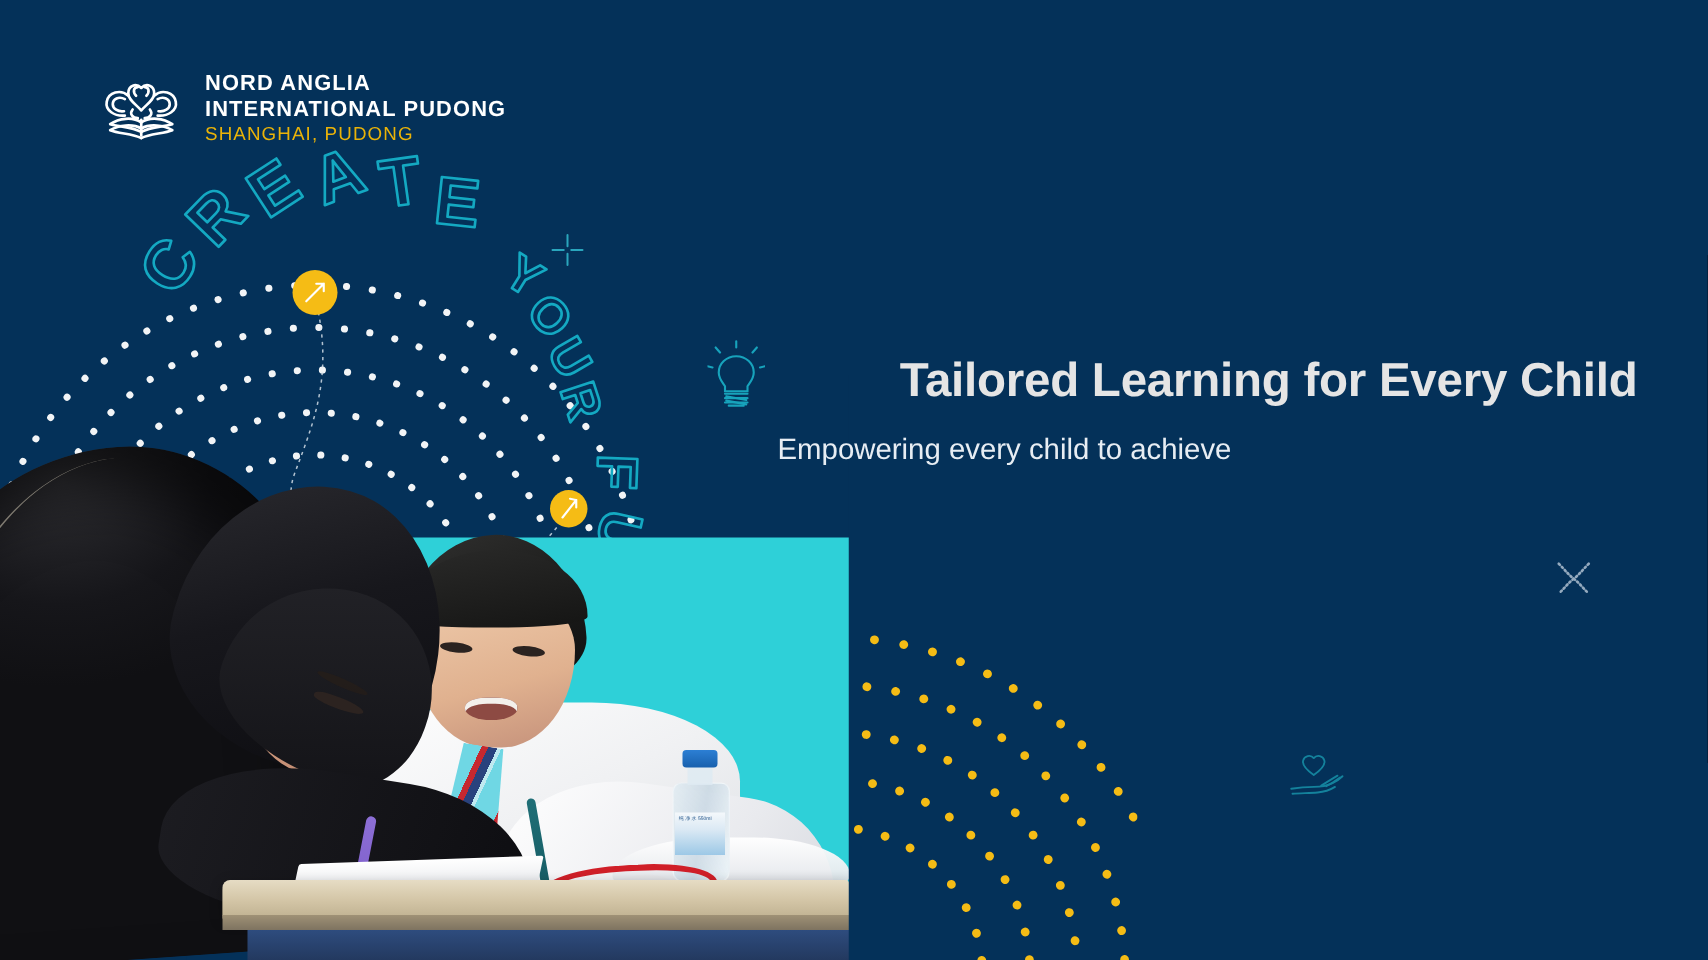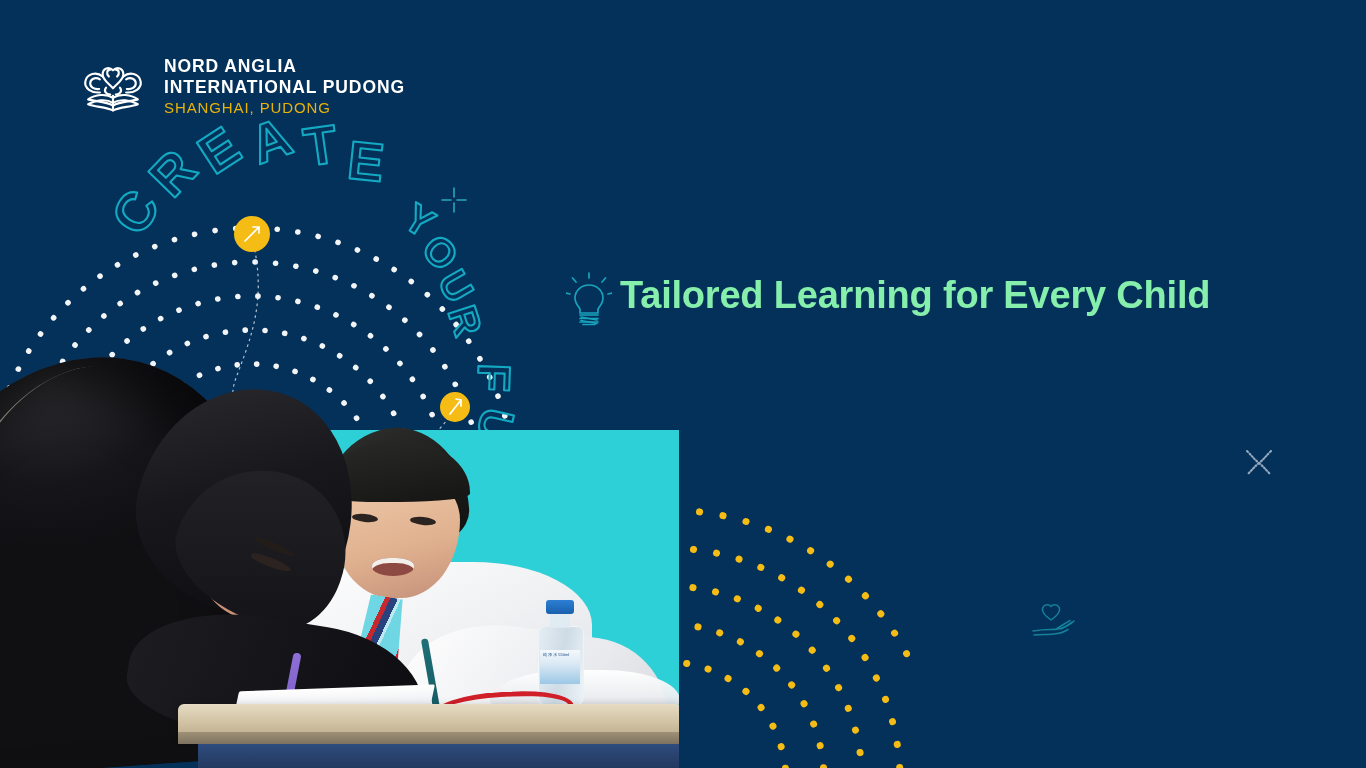--- a/index.html
+++ b/index.html
@@ -278,23 +278,24 @@
     white-space: nowrap;
   }
   .logo-line3 {
     font-size: 15px; font-weight: normal; letter-spacing: .9px; line-height: 20px;
     color: #eab308; white-space: nowrap;
   }
 
   
   #message { position: absolute; left: 620px; top: 272px; width: 700px; }
   #headline {
-    color: #86efac; font-size: 38px; font-weight: bold;
-    letter-spacing: -.2px; line-height: 46px; margin: 0;
+    color: #e5e5e5; font-size: 38px; font-weight: bold;
+    letter-spacing: -.2px; line-height: 46px; margin: 10px;
     white-space: nowrap;
+    text-align: right;
   }
   #subcopy {
     margin: 12px 0 0 2px; color: #e7edf3;
     font-size: 23.5px; font-weight: normal; line-height: 39px;
   }
   #subcopy div { white-space: nowrap; }
 
   #bulb-icon { position: absolute; left: 566px; top: 272px; width: 46px; height: 58px; }
   #hand-heart-icon { position: absolute; left: 1030px; top: 600px; width: 48px; height: 44px; }
   #sparkle-x-icon { position: absolute; left: 1240px; top: 444px; width: 38px; height: 38px; }
@@ -443,20 +444,21 @@
       <path d="M14,43 L32,43 M14,46.5 L32,46.5 M14,50 L32,50"></path>
       <path d="M17,52.5 L29,52.5"></path>
       <path d="M23,6 L23,1 M10,10 L6.5,6 M36,10 L39.5,6 M4,22 L0,21 M42,22 L46,21"></path>
       <path d="M15,45 L31,48 M15,48.5 L31,51.5"></path>
     </g>
   </svg>
 
   <div id="message">
     <h1 id="headline">Tailored Learning for Every Child</h1>
     <div id="subcopy">
+      <div>Empowering every child to achieve</div>
     </div>
   </div>
 
   <svg id="hand-heart-icon" viewBox="0 0 48 44">
     <g fill="none" stroke="#14829c" stroke-width="1.5" stroke-linecap="round" stroke-linejoin="round">
       <path d="M21,6.5 C18.5,3.5 13.5,4.5 12.5,8.5 C11.6,12.4 15.6,16.2 21,20 C26.4,16.2 30.4,12.4 29.5,8.5 C28.5,4.5 23.5,3.5 21,6.5 Z"></path>
       <path d="M3,31 C9,30 15,29.5 21,29.5 C26,29.5 31,29 36,26.5 C39,25 42,23 44,21"></path>
       <path d="M4,35 C11,34.5 18,34.5 24,34 C29,33.6 34,32 38,29.5"></path>
       <path d="M27,28.5 C31,26 35,23.5 40,20.5"></path>
       <path d="M31,29 C34,27.5 38,25 42,22"></path>

